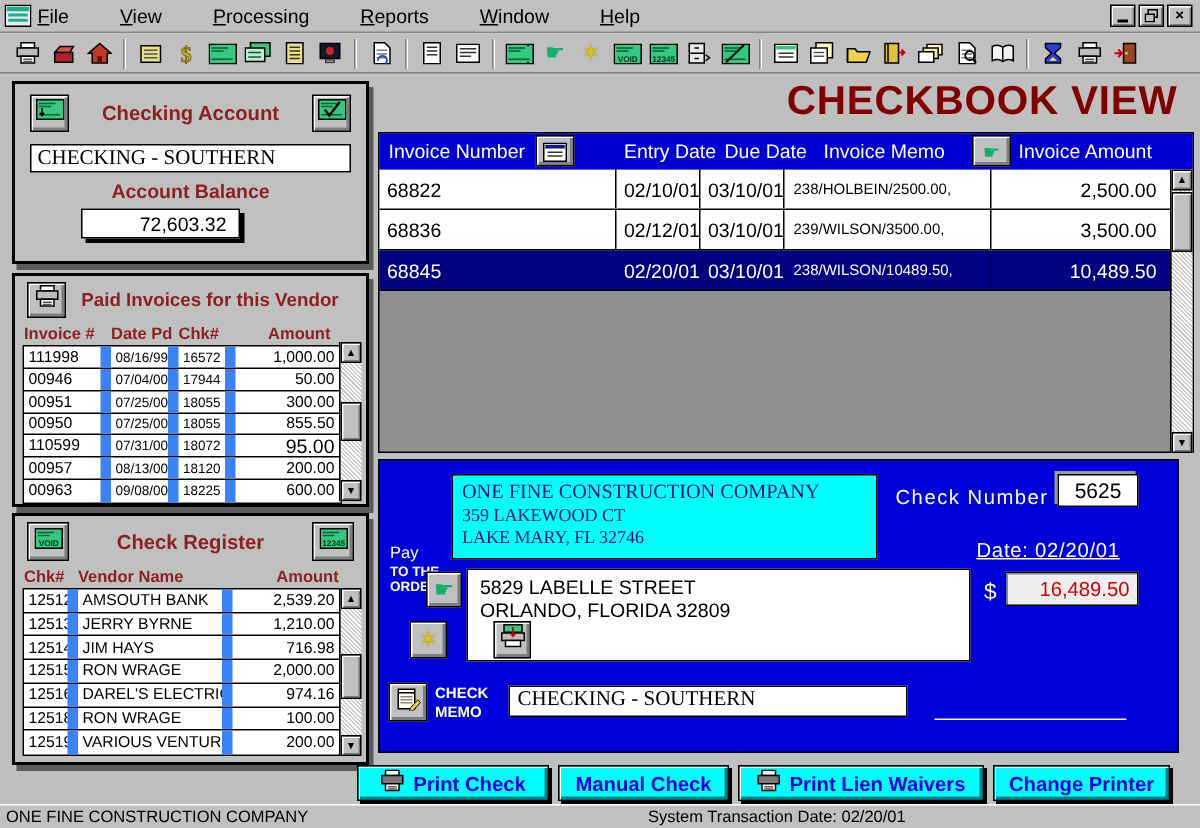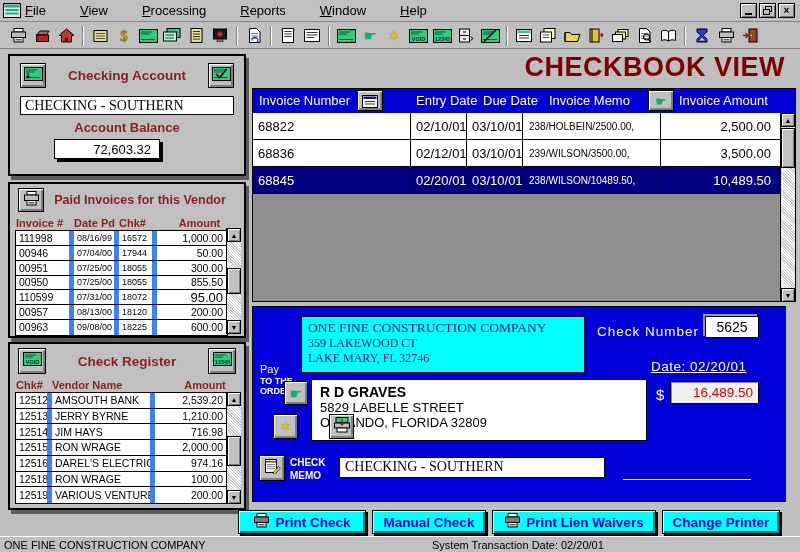--- a/index.html
+++ b/index.html
@@ -49,21 +49,21 @@
   #balance-field { margin:4px 0 0 44px; width:106px; height:20px; background:#fff; border:1px solid #000;
                    box-shadow:3px 3px 0 #000; font-size:13px; text-align:right; padding:2px 8px 0 0; }
 
   
   .ptable-head { display:flex; align-items:center; padding:4px 8px 2px 8px; }
   .ptable-title { flex:1; text-align:center; font-size:12.5px; }
   .colhead { display:grid; font-size:11px; padding:3px 2px 1px 6px; }
   .ltable { background:#fff; border:1px solid #000; margin-left:5px; position:relative; }
   .lrow { display:grid; border-bottom:1px solid #000; align-items:center; }
   .lrow:last-child { border-bottom:none; }
-  .lrow > div { border-right:5px solid #3b82f6; height:100%; display:flex; align-items:center; overflow:hidden; white-space:nowrap; }
+  .lrow > div { border-right:7px solid #3b82f6; height:100%; display:flex; align-items:center; overflow:hidden; white-space:nowrap; }
   .lrow > div:last-child { border-right:none; }
   .cell-r { justify-content:flex-end; padding-right:4px; }
   .cell-l { padding-left:3px; }
 
   
   .sbar { position:absolute; width:15px; background:repeating-linear-gradient(45deg,#fff 0 1px,#c8c8c8 1px 2px); border-left:1px solid #000; }
   .sb-btn { position:absolute; left:0; width:14px; height:14px; background:#c0c0c0; border:1px solid #000;
             box-shadow:inset 1px 1px 0 #fff, inset -1px -1px 0 #7a7a7a; font-size:7px; text-align:center; line-height:13px; color:#000; }
   .sb-thumb { position:absolute; left:0; width:14px; background:#c0c0c0; border:1px solid #000;
               box-shadow:inset 1px 1px 0 #fff, inset -1px -1px 0 #7a7a7a; }
@@ -610,21 +610,20 @@
     <div id="date-line">Date:   02/20/01</div>
     <div id="pay-block">
       <div class="p1">Pay</div>
       <div class="p2">TO THE</div>
       <div class="p2">ORDER OF</div>
     </div>
     <div id="payee-btn" class="icon-btn">
         <span class="glyph-hand">☛</span>
       </div>
     <div id="payee-box">
-      <div class="name">R D GRAVES</div>
       <div class="addr">5829 LABELLE STREET</div>
       <div class="addr">ORLANDO, FLORIDA 32809</div>
     </div>
     <div id="dollar-sign">$</div>
     <div id="amount-field">16,489.50</div>
     <div id="wand-btn" class="icon-btn">
         <span class="glyph-wand">✶</span>
       </div>
     <div id="printchk-btn" class="icon-btn">
         <span><svg width="18" height="16" viewBox="0 0 18 16">

